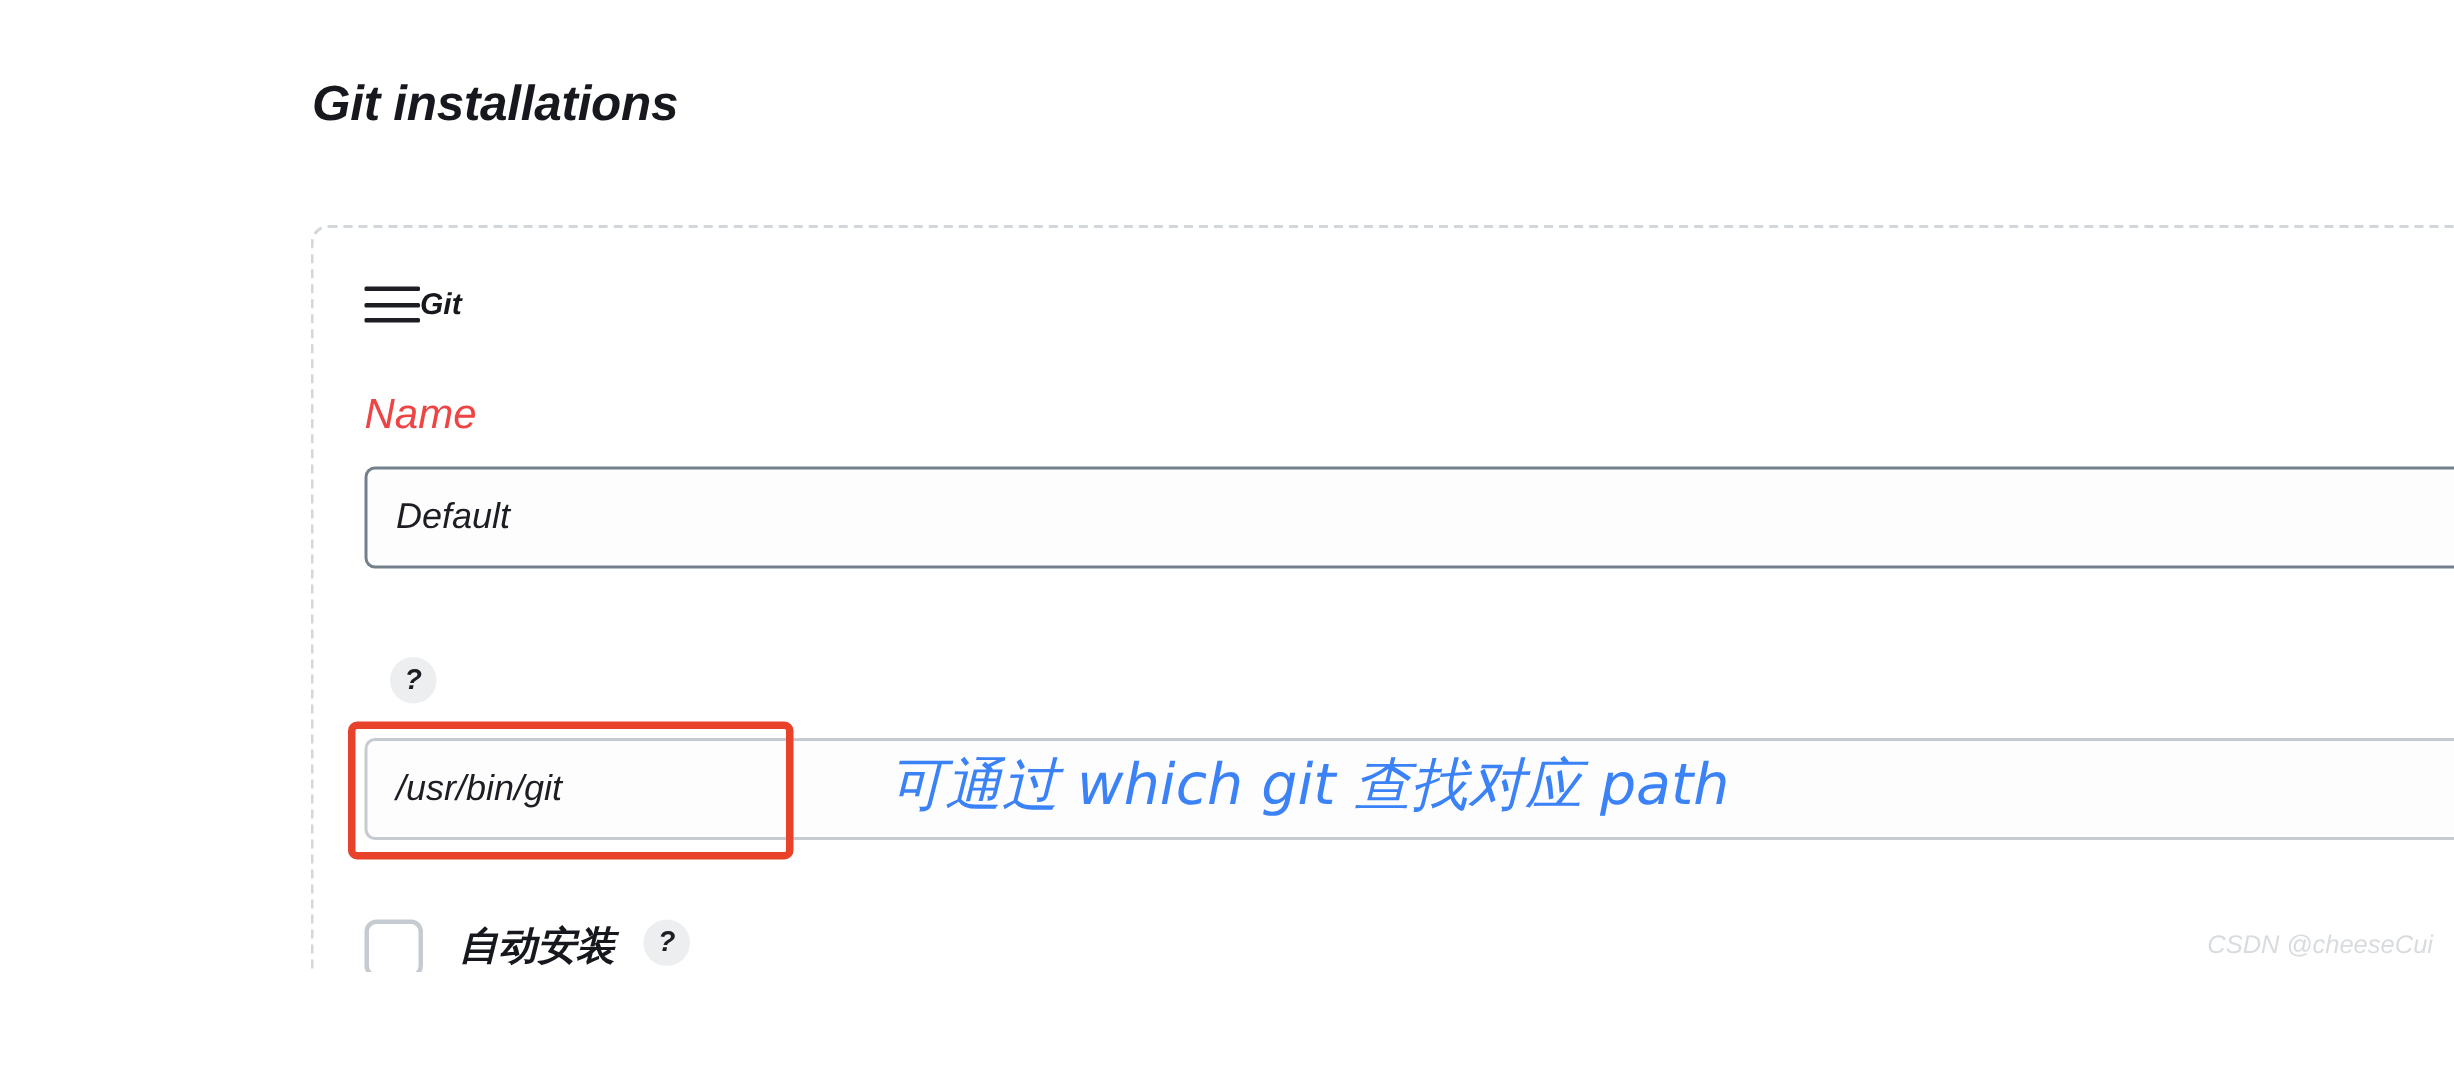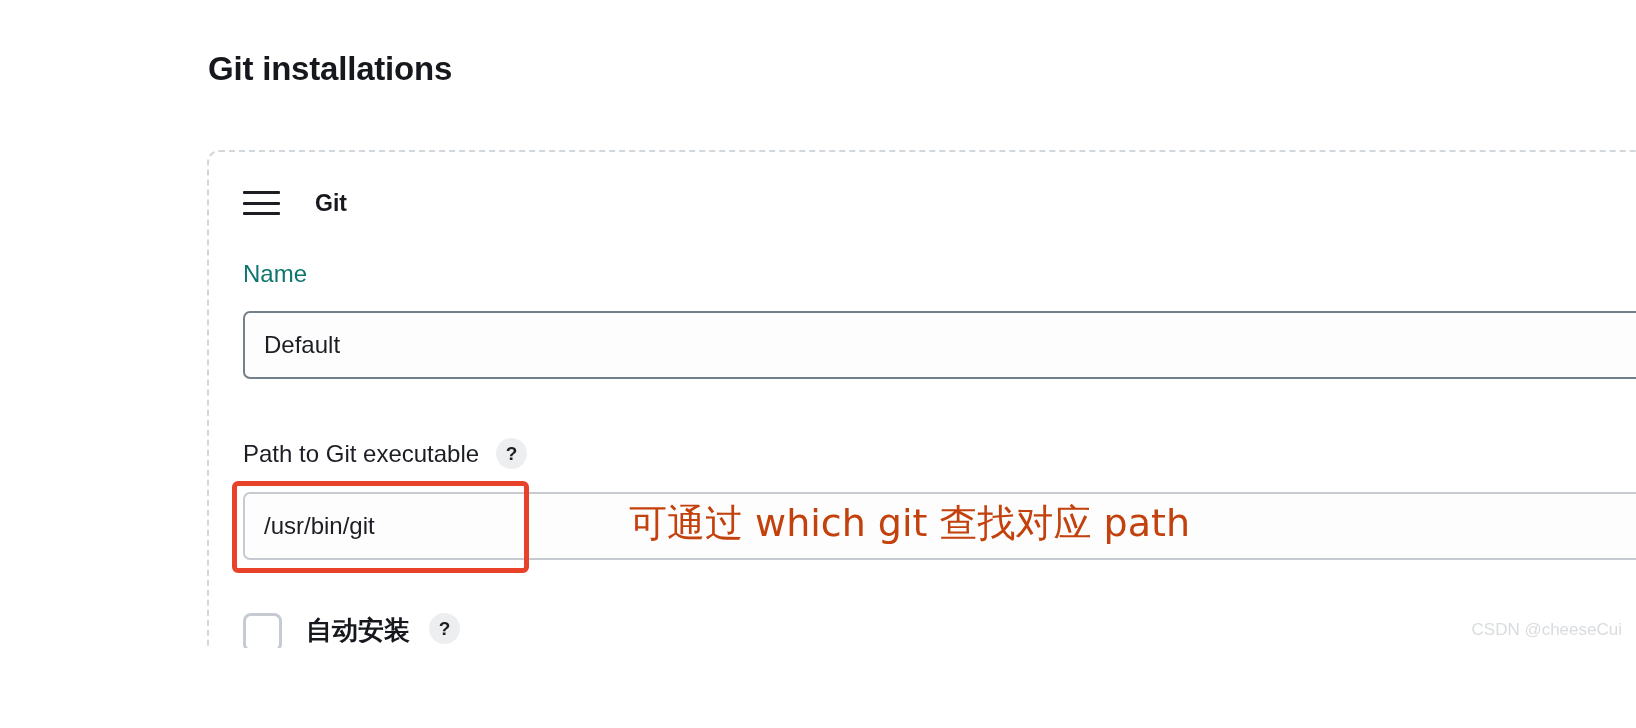--- a/index.html
+++ b/index.html
@@ -10,20 +10,21 @@
   body {
     font-family: "Liberation Sans", "DejaVu Sans", sans-serif;
     -webkit-font-smoothing: antialiased;
   }
   #screen {
     position: relative;
     width: 1636px;
     height: 648px;
     background: #ffffff;
     overflow: hidden;
+    font-style: italic;
   }
 
   
   .page-title {
     position: absolute;
     left: 208px;
     top: 50px;
     font-size: 33px;
     font-weight: bold;
     color: #16181d;
@@ -62,32 +63,31 @@
     cursor: grab;
   }
   .hamburger i {
     display: block;
     width: 100%;
     height: 3px;
     background: #1c1e24;
     border-radius: 1px;
   }
   .panel-head-title {
-    margin-left: 35px;
-    font-size: 23px;
+    font-size: 20px;
     font-weight: bold;
     color: #16181d;
     white-space: nowrap;
   }
 
   
   .field-label {
     position: absolute;
-    font-size: 24px;
-    color: #0f766e;
+    font-size: 28px;
+    color: #ef4444;
     white-space: nowrap;
   }
   #name-label  { left: 243px; top: 260px; }
 
   .label-row {
     position: absolute;
     left: 243px;
     top: 438px;
     display: flex;
     align-items: center;
@@ -153,24 +153,24 @@
     height: 92px;
     border: 5px solid #e8432a;
     border-radius: 6px;
     box-sizing: border-box;
     pointer-events: none;
   }
 
   
   .annotation-text {
     position: absolute;
-    left: 629px;
+    left: 592px;
     top: 498px;
     font-size: 38px;
-    color: #c2410c;
+    color: #3b82f6;
     white-space: nowrap;
     font-family: "DejaVu Sans", "Liberation Sans", sans-serif;
   }
 
   
   .checkbox-row {
     position: absolute;
     left: 243px;
     top: 613px;
     display: flex;
@@ -223,21 +223,20 @@
       <i></i>
     </span>
     <span class="panel-head-title">Git</span>
   </div>
 
   <div class="field-label" id="name-label">Name</div>
 
   <div class="text-input" id="name-input">Default</div>
 
   <div class="label-row">
-    <span class="label-text">Path to Git executable</span>
     <span class="help-badge">?</span>
   </div>
 
   <div class="text-input" id="path-input">/usr/bin/git</div>
 
   <div class="annotation-box"></div>
 
   <div class="annotation-text">可通过 which git 查找对应 path</div>
 
   <div class="checkbox-row">

